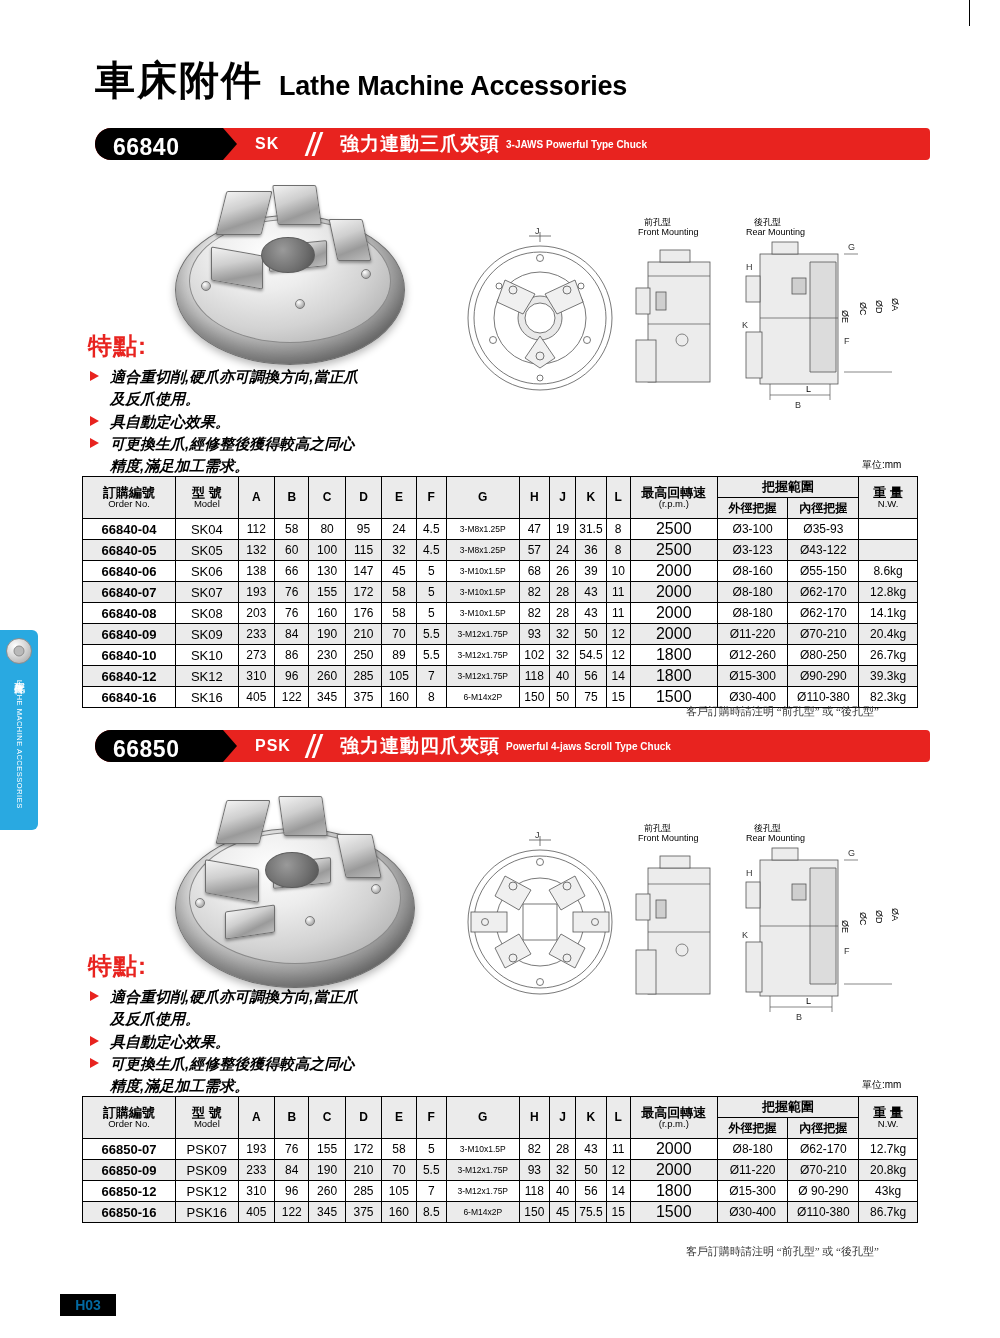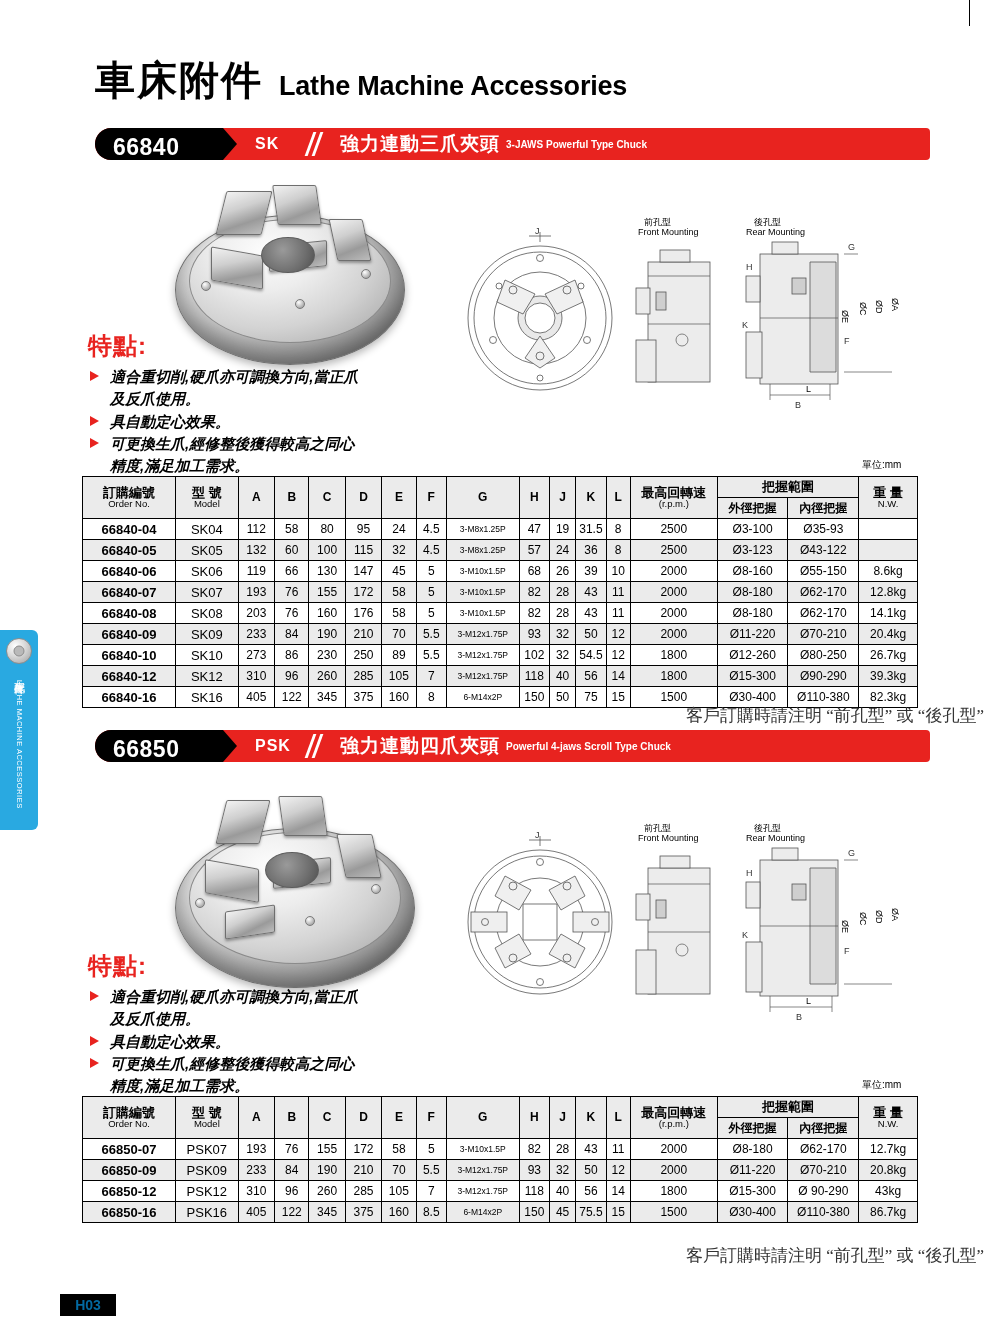--- a/index.html
+++ b/index.html
@@ -79,25 +79,25 @@
   table.spec { position:absolute; border-collapse:collapse; font-size:12px; }
   table.spec th, table.spec td {
     border:1px solid #000; text-align:center; padding:0; height:21px; background:#fff;
   }
   table.spec thead th { font-weight:bold; line-height:1.05; }
   table.spec .h-cn { font-size:13px; display:block; }
   table.spec .h-en { font-size:9.5px; display:block; font-weight:normal; }
   table.spec td.order { font-weight:bold; font-size:13px; }
   table.spec td.model { font-size:13px; }
   table.spec td.g { font-size:8.5px; }
-  table.spec td.rpm { font-size:12px; }
+  table.spec td.rpm { font-size:16px; }
   table.spec tbody tr:nth-child(even) td { background:#ebebeb; }
   table.spec thead th { background:#ebebeb; }
 
-  .note { position:absolute; font-size:17px; color:#333; font-family:"Liberation Serif", serif; }
+  .note { position:absolute; font-size:11px; color:#333; font-family:"Liberation Serif", serif; }
 
   
   .pagenum {
     position:absolute; left:60px; bottom:22px; width:56px; height:22px; background:#000; color:#0369a1;
     font-size:14px; font-weight:bold; display:flex; align-items:center; justify-content:center;
   }
 
   
   .photo { position:absolute; }
   .chuck-body {
@@ -344,21 +344,21 @@
         <td>36</td>
         <td>8</td>
         <td class="rpm">2500</td>
         <td>Ø3-123</td>
         <td>Ø43-122</td>
         <td></td>
       </tr>
       <tr>
         <td class="order">66840-06</td>
         <td class="model">SK06</td>
-        <td>119</td>
+        <td>138</td>
         <td>66</td>
         <td>130</td>
         <td>147</td>
         <td>45</td>
         <td>5</td>
         <td class="g">3-M10x1.5P</td>
         <td>68</td>
         <td>26</td>
         <td>39</td>
         <td>10</td>

